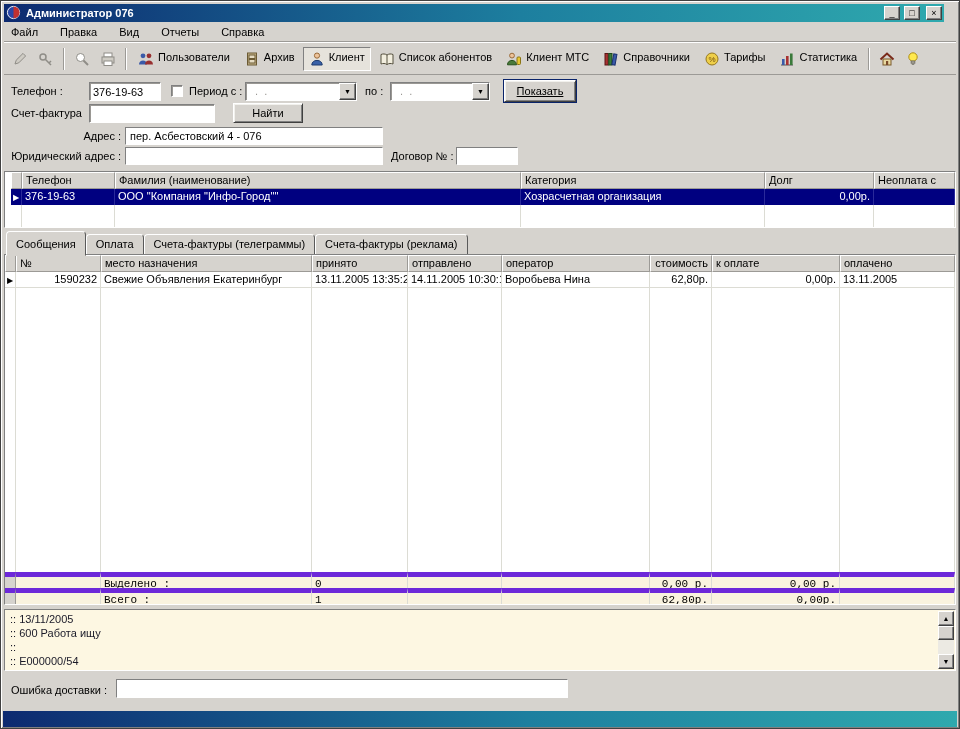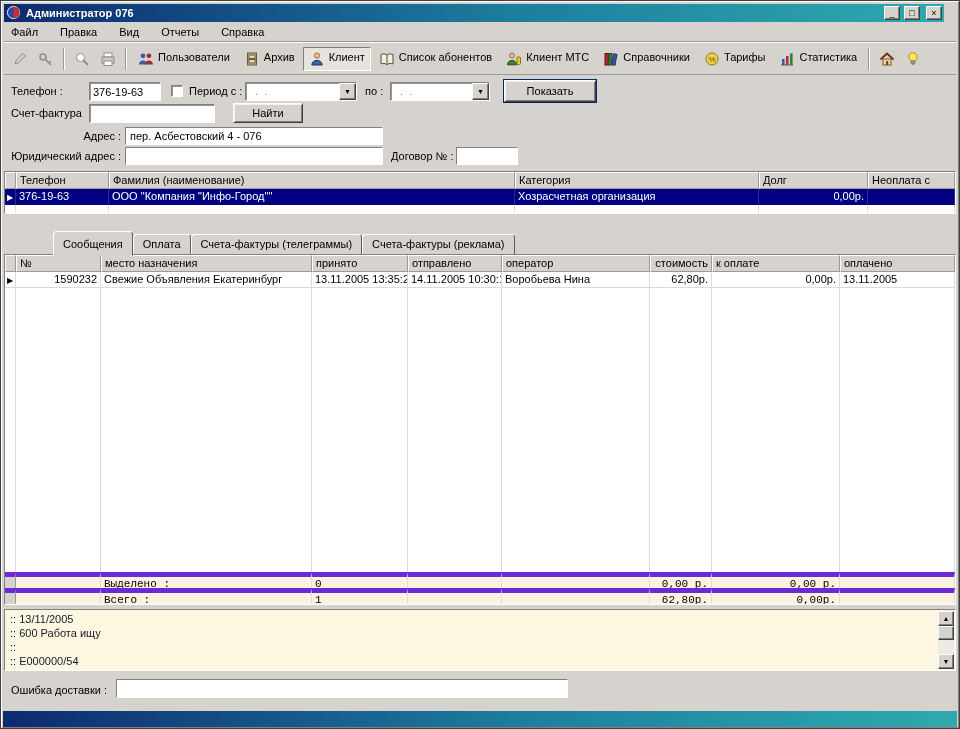--- a/index.html
+++ b/index.html
@@ -66,21 +66,21 @@
   .arrow { font-size: 8px; line-height: 13px; }
   .sel { background: #000080; color: #fff; }
   .sel .cell { border-right-color: #2a2a9a; }
   .rowline .cell { border-bottom: 1px solid #dcdcd4; }
   .filler { flex: 1; }
   .filler .cell { height: auto; }
   .frow .cell { background: #faf3df; border-top: 5px solid #6d28d9; font-family: Liberation Mono, monospace; }
   .frow .cell.find { background: #d6d3ce; border-right: 1px solid #9c9a96; }
 
   
-  .tabs { position: absolute; top: 229px; left: 5px; height: 25px; display: flex; align-items: flex-end; margin-left: 47px; }
+  .tabs { position: absolute; top: 229px; left: 5px; height: 25px; display: flex; align-items: flex-end; }
   .tab { height: 21px; padding: 3px 9px; background: #d6d3ce; border: 1px solid;
          border-color: #fff #5a5a5a #d6d3ce #fff; border-radius: 4px 4px 0 0; white-space: nowrap; }
   .tab.active { height: 25px; padding-top: 6px; margin-bottom: -1px; position: relative; z-index: 2; }
 
   
   #log { position: absolute; top: 608px; left: 3px; width: 952px; height: 62px; background: #fdf7e2;
          border: 1px solid; border-color: #808080 #fff #fff #808080; padding: 2px 22px 2px 5px;
          line-height: 14px; color: #1a1a28; overflow: hidden; }
   .vscroll { position: absolute; top: 610px; left: 937px; width: 16px; height: 58px; background: #eceae3; }
   .sb { position: absolute; left: 0; width: 16px; height: 15px; background: #d6d3ce; border: 1px solid;
@@ -237,36 +237,36 @@
     <span class="fl" style="left:188px; top:9px;">Период с :</span>
     <span class="combo" style="left:244px; top:6px; width:112px;">
       <span class="val">  .  .</span>
       <span class="drop">▼</span>
     </span>
     <span class="fl" style="left:364px; top:9px;">по :</span>
     <span class="combo" style="left:389px; top:6px; width:100px;">
       <span class="val">  .  .</span>
       <span class="drop">▼</span>
     </span>
-    <button class="pbtn default" style="left:503px; top:4px; width:92px; height:22px;">Показать</button>
+    <button class="pbtn default" style="left:503px; top:4px; width:72px; height:22px;text-decoration:underline;">Показать</button>
 
     <span class="fl" style="left:10px; top:31px;">Счет-фактура</span>
     <input class="tin" style="left: 88px; top: 28px; width: 126px; height: 19px;" value="">
     <button class="pbtn" style="left:232px; top:27px; width:70px; height:20px;">Найти</button>
 
     <span class="fl" style="left:10px; top:54px; width:110px; text-align:right;">Адрес :</span>
     <span class="gin" style="left:124px; top:51px; width:258px; height:18px;">пер. Асбестовский 4 - 076</span>
 
     <span class="fl" style="left:10px; top:74px; width:110px; text-align:right;">Юридический адрес :</span>
     <span class="gin" style="left:124px; top:71px; width:258px; height:18px;"></span>
     <span class="fl" style="left:390px; top:74px;">Договор № :</span>
     <span class="gin" style="left:455px; top:71px; width:62px; height:18px;"></span>
   </div>
 
-  <div class="grid" id="grid1" style="top:170px; left:3px; width:952px; height:43px;">
+  <div class="grid" id="grid1" style="top:170px; left:3px; width:952px; height:57px;padding-left:6px;">
     <div class="g1row">
       <div class="hcell ind"></div>
       <div class="hcell">Телефон</div>
       <div class="hcell">Фамилия (наименование)</div>
       <div class="hcell">Категория</div>
       <div class="hcell">Долг</div>
       <div class="hcell">Неоплата с</div>
     </div>
     <div class="g1row sel">
       <div class="cell ind"><span class="arrow">▶</span></div>

